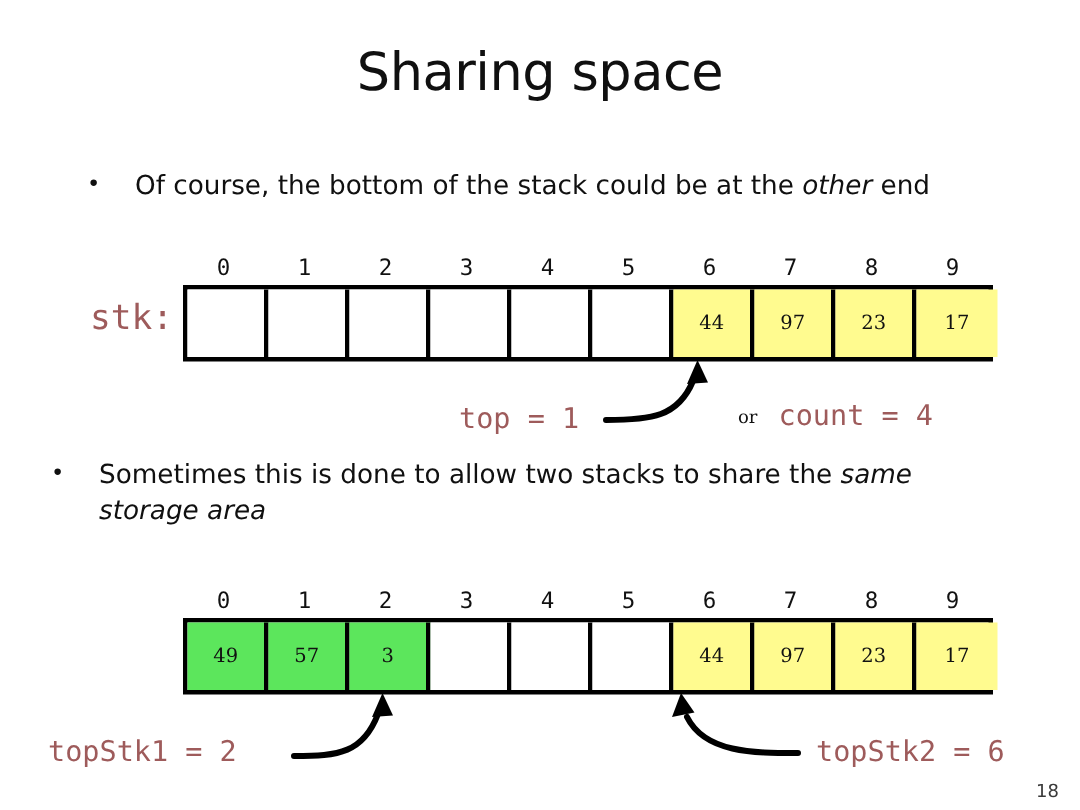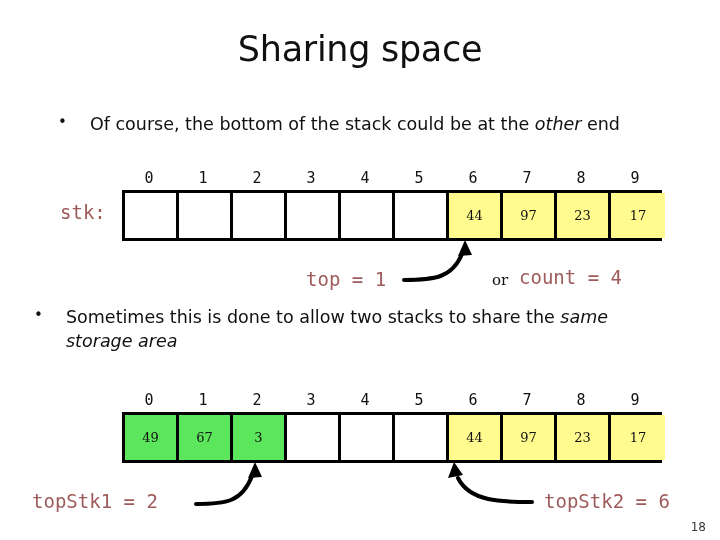--- a/index.html
+++ b/index.html
@@ -100,38 +100,38 @@
     color: #111111;
     background: #ffffff;
   }
   .cell.last { border-right: none; }
   .cell.yellow { background: #FFFB8F; }
   .cell.green  { background: #5CE65C; }
 
   .array-label {
     position: absolute;
     font-family: "DejaVu Sans Mono", monospace;
-    font-size: 19px;
+    font-size: 23px;
     color: #9E5B5B;
     white-space: nowrap;
     line-height: 45px;
   }
 
   
   .code-note {
     position: absolute;
     font-family: "DejaVu Sans Mono", monospace;
     font-size: 19px;
     color: #9E5B5B;
     white-space: nowrap;
   }
   .plain-note {
     position: absolute;
     font-family: "DejaVu Serif", serif;
-    font-size: 15px;
+    font-size: 12px;
     color: #111111;
     white-space: nowrap;
   }
 
   .arrow-svg { position: absolute; overflow: visible; }
 
   
   #page-number {
     position: absolute;
     right: 14px;
@@ -209,21 +209,21 @@
     <div class="index-cell" style="left:216px">4</div>
     <div class="index-cell" style="left:270px">5</div>
     <div class="index-cell" style="left:324px">6</div>
     <div class="index-cell" style="left:378px">7</div>
     <div class="index-cell" style="left:432px">8</div>
     <div class="index-cell" style="left:486px">9</div>
   </div>
 
   <div class="cells-row" style="width:540px;">
     <div class="cell green" style="left:0px">49</div>
-    <div class="cell green" style="left:54px">67</div>
+    <div class="cell green" style="left:54px">57</div>
     <div class="cell green" style="left:108px">3</div>
     <div class="cell" style="left:162px"></div>
     <div class="cell" style="left:216px"></div>
     <div class="cell" style="left:270px"></div>
     <div class="cell yellow" style="left:324px">44</div>
     <div class="cell yellow" style="left:378px">97</div>
     <div class="cell yellow" style="left:432px">23</div>
     <div class="cell yellow last" style="left:486px">17</div>
   </div>
 </div>

